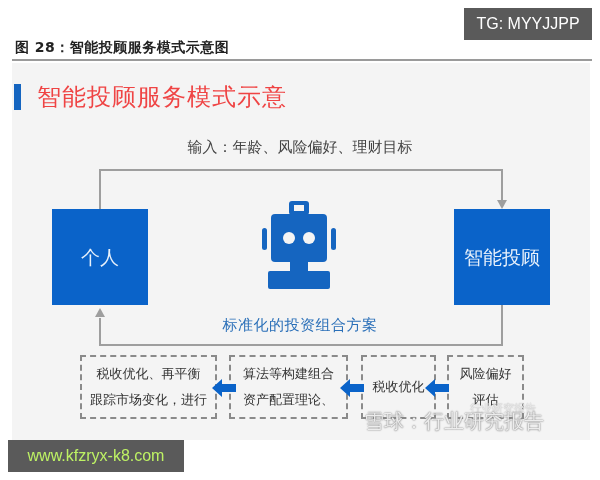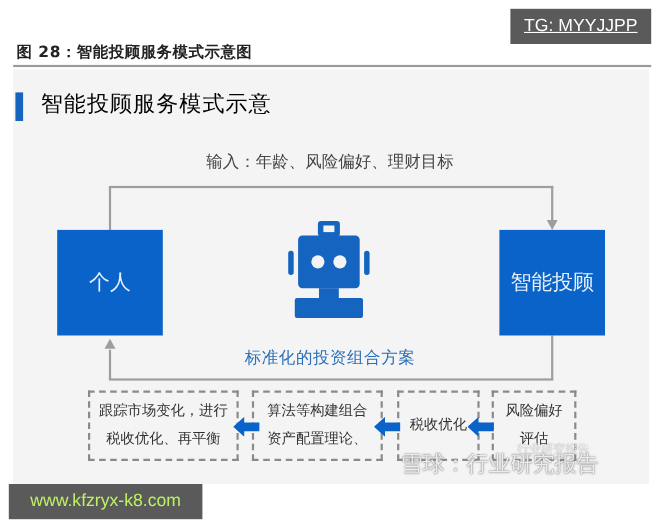--- a/index.html
+++ b/index.html
@@ -6,37 +6,36 @@
   body {
     width:600px; height:480px; position:relative; overflow:hidden;
     background:#ffffff;
     font-family: "DejaVu Sans", "Liberation Sans", sans-serif;
   }
   .tg-badge {
     position:absolute; left:464px; top:8px; width:128px; height:32px;
     background:#5a5a5a; color:#ffffff; font-size:16px;
     display:flex; align-items:center; justify-content:center;
     font-family: "Liberation Sans", sans-serif;
-    text-decoration: underline;
   }
   .fig-caption {
     position:absolute; left:15px; top:39px; font-size:14px; color:#222;
     font-weight:bold; letter-spacing:0.5px;
   }
   .caption-rule {
     position:absolute; left:12px; top:59px; width:580px; height:2px; background:#9a9a9a;
   }
   .panel {
     position:absolute; left:12px; top:63px; width:578px; height:377px; background:#f4f4f4;
   }
   .title-bar {
     position:absolute; left:14px; top:84px; width:7px; height:26px; background:#1565c0;
   }
   .panel-title {
-    position:absolute; left:37px; top:81px; font-size:20px; color:#000000;
+    position:absolute; left:37px; top:81px; font-size:24px; color:#ef4444;
     letter-spacing:1px;
   }
   .input-label {
     position:absolute; left:0; width:600px; top:138px; text-align:center;
     font-size:15px; color:#444;
   }
   .line { position:absolute; background:#9e9e9e; }
   .arrow-down {
     position:absolute; width:0; height:0;
     border-left:5px solid transparent; border-right:5px solid transparent;
@@ -133,22 +132,22 @@
 <div class="dash-box" style="left:361px; top:355px; width:75px; height:64px;">
   <span>税收优化</span>
 </div>
 
 <div class="dash-box" style="left:229px; top:355px; width:119px; height:64px;">
   <span>算法等构建组合</span>
   <span>资产配置理论、</span>
 </div>
 
 <div class="dash-box" style="left:80px; top:355px; width:137px; height:64px;">
+  <span>税收优化、再平衡</span>
   <span>跟踪市场变化，进行</span>
-  <span>税收优化、再平衡</span>
 </div>
 
 <svg class="blue-arrow" style="left:425px; top:379px;" viewBox="0 0 24 18">
   <polygon points="0,9 10,0 10,5 24,5 24,13 10,13 10,18" fill="#0a63c9"></polygon>
 </svg>
 <svg class="blue-arrow" style="left:340px; top:379px;" viewBox="0 0 24 18">
   <polygon points="0,9 10,0 10,5 24,5 24,13 10,13 10,18" fill="#0a63c9"></polygon>
 </svg>
 <svg class="blue-arrow" style="left:212px; top:379px;" viewBox="0 0 24 18">
   <polygon points="0,9 10,0 10,5 24,5 24,13 10,13 10,18" fill="#0a63c9"></polygon>

